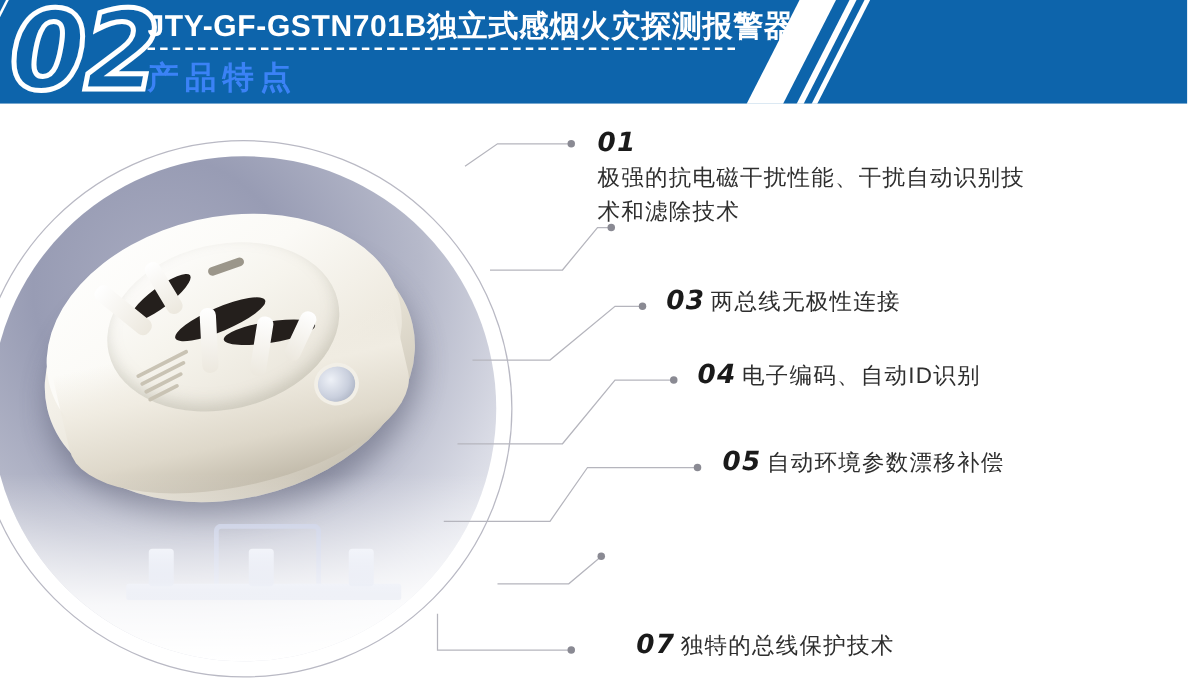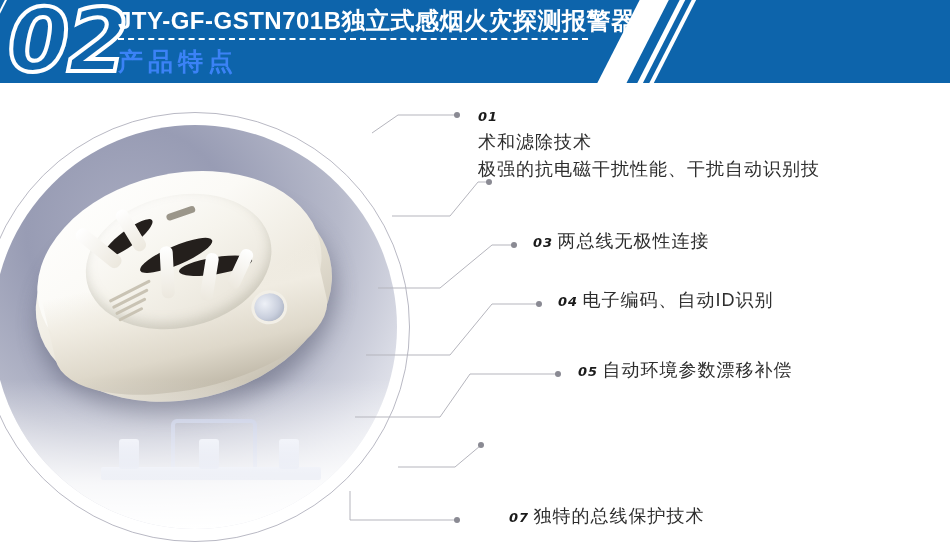--- a/index.html
+++ b/index.html
@@ -330,21 +330,21 @@
     height: 468px;
     pointer-events: none;
   }
 
   .feature {
     position: absolute;
   }
 
   .feature .num {
     font-family: "DejaVu Sans", sans-serif;
-    font-size: 13px;
+    font-size: 21px;
     font-weight: 700;
     font-style: italic;
     color: #1a1a1a;
     letter-spacing: 1px;
   }
 
   .feature .txt {
     font-size: 18px;
     font-weight: 400;
     color: #2e2e2e;
@@ -451,22 +451,22 @@
         <circle cx="539" cy="221" r="3"></circle>
         <circle cx="558" cy="291" r="3"></circle>
         <circle cx="481" cy="362" r="3"></circle>
         <circle cx="457" cy="437" r="3"></circle>
       </g>
     </svg>
 
     <div class="feature f01">
       <span class="num">01</span>
       <span class="txt">
+        <span class="line">极强的抗电磁干扰性能、干扰自动识别技</span>
         <span class="line">术和滤除技术</span>
-        <span class="line">极强的抗电磁干扰性能、干扰自动识别技</span>
       </span>
     </div>
 
 
     <div class="feature f03">
       <span class="num">03</span>
       <span class="txt">两总线无极性连接</span>
     </div>
 
     <div class="feature f04">

